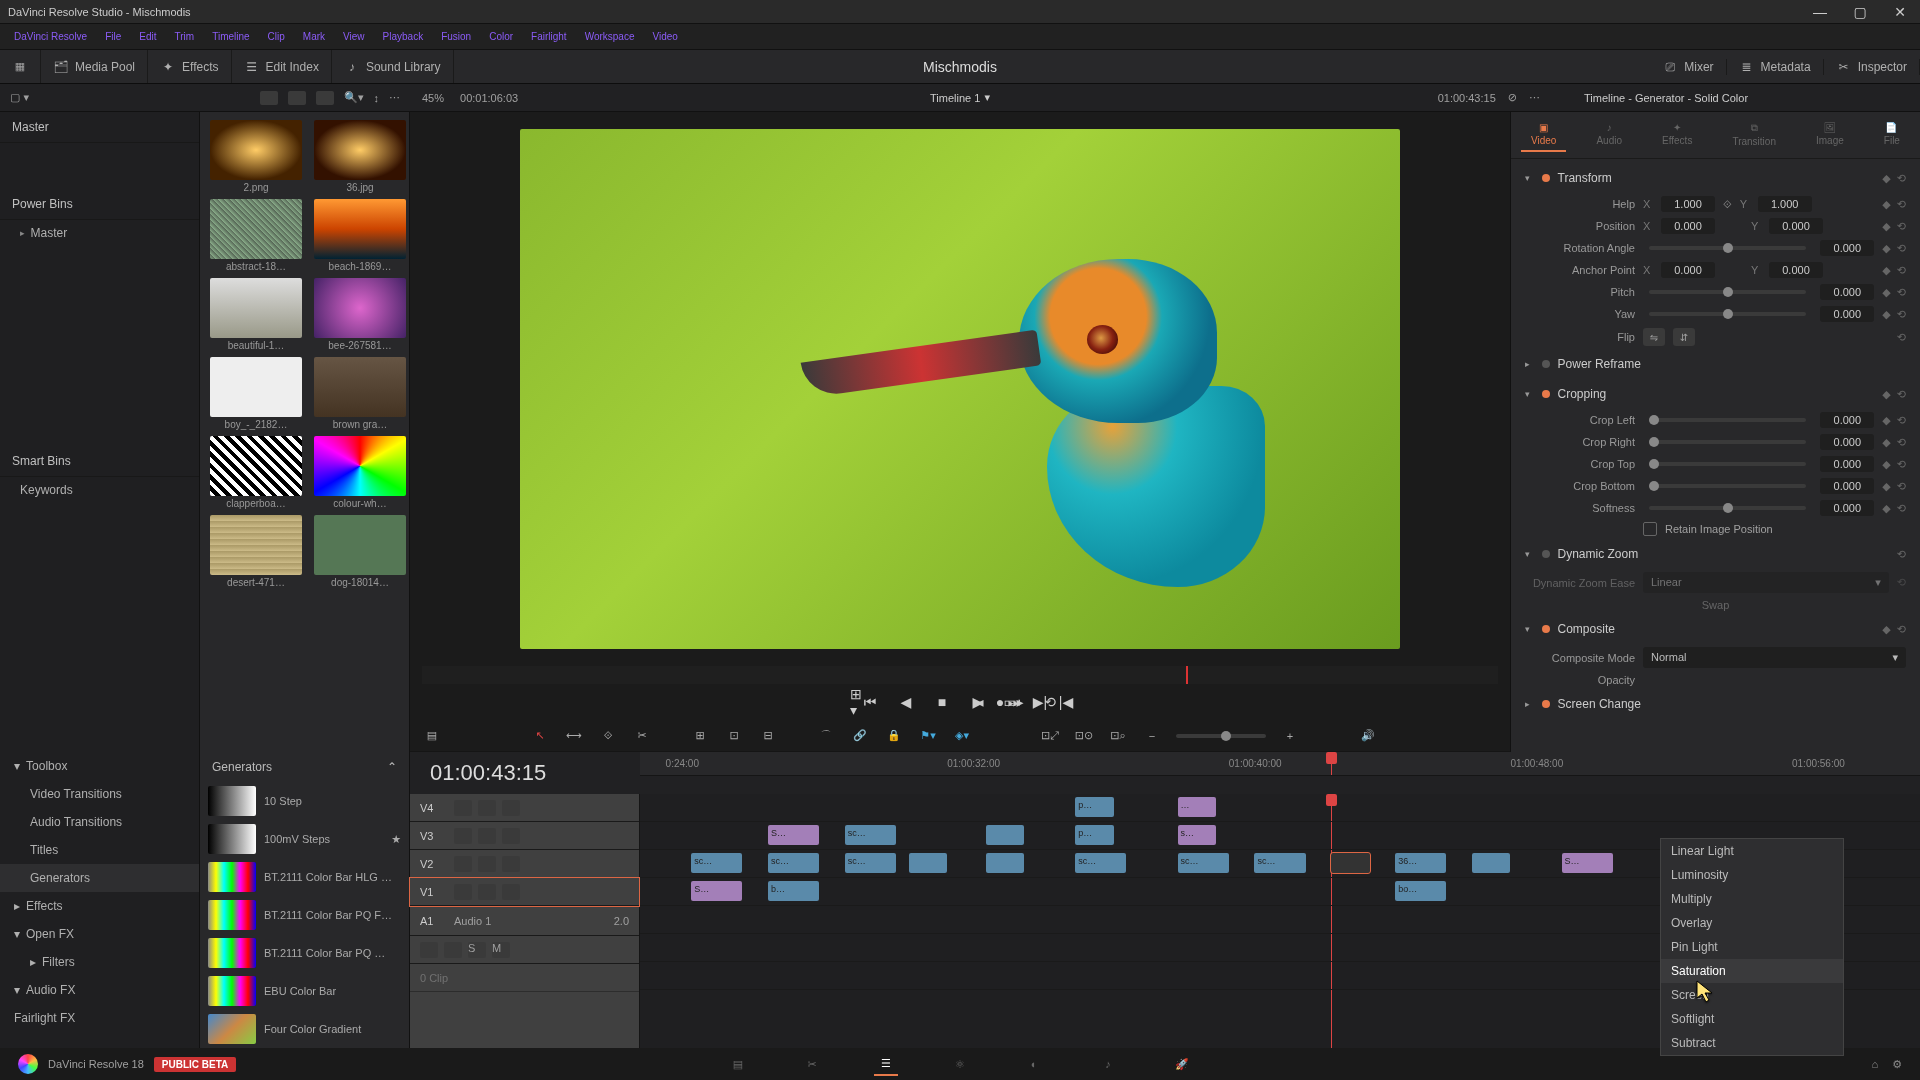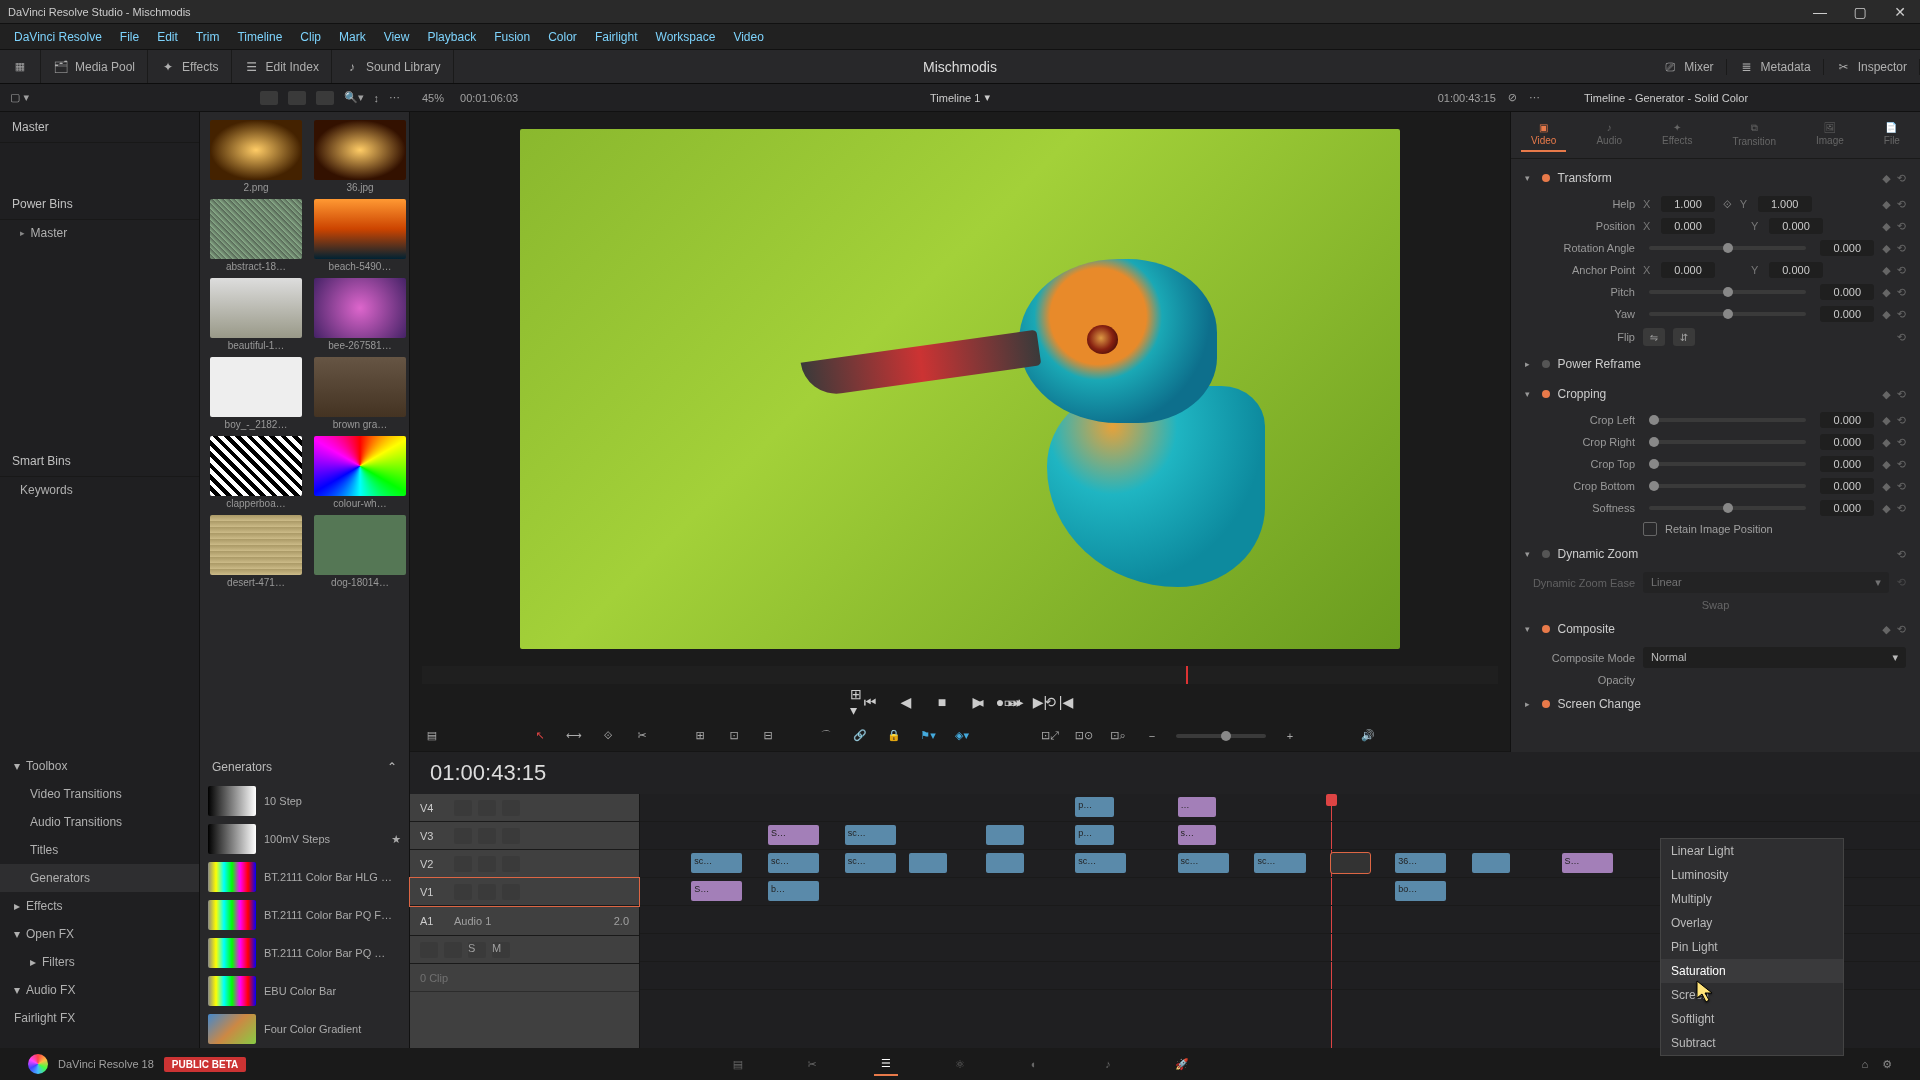--- a/index.html
+++ b/index.html
@@ -6,21 +6,21 @@
 body { background: #1b1b1b; color: #a0a0a0; font-size: 11px; overflow: hidden; width: 1920px; height: 1080px; position: relative; }
 
 
 .titlebar { height: 24px; background: #2a2a2a; display: flex; align-items: center; padding: 0 8px; border-bottom: 1px solid #111; }
 .titlebar .title { font-size: 11px; color: #ccc; }
 .win-controls { position: absolute; right: 0; top: 0; display: flex; gap: 0; }
 .win-btn { width: 40px; height: 24px; display: flex; align-items: center; justify-content: center; color: #ccc; font-size: 14px; }
 
 
 .menubar { height: 26px; background: #212121; display: flex; align-items: center; padding: 0 6px; gap: 2px; border-bottom: 1px solid #111; }
-.menu-item { padding: 3px 8px; color: #7dd3fc; font-size: 12px; cursor: pointer; }
+.menu-item { padding: 3px 8px; color: #8b5cf6; font-size: 10px; cursor: pointer; }
 
 
 .toolbar { height: 34px; background: #28282a; display: flex; align-items: center; border-bottom: 1px solid #0d0d0d; position: relative; }
 .tb-group { display: flex; align-items: center; gap: 8px; padding: 0 12px; height: 100%; border-right: 1px solid #1a1a1a; }
 .tb-btn { display: flex; align-items: center; gap: 6px; color: #b0b0b0; cursor: pointer; font-size: 12px; }
 .tb-icon { width: 16px; height: 16px; display: inline-flex; align-items: center; justify-content: center; }
 .tb-center { position: absolute; left: 50%; transform: translateX(-50%); color: #ddd; font-size: 14px; font-weight: 500; }
 .tb-right { margin-left: auto; display: flex; gap: 0; }
 
 
@@ -118,21 +118,21 @@
 .clip.blue { background: #5a8aaa; }
 .clip.purple { background: #a37fb8; }
 .clip.sel { outline: 1px solid #d64; background: #333; }
 
 
 .dropdown-menu { position: absolute; right: 76px; top: 838px; width: 184px; background: #2e2e30; border: 1px solid #444; z-index: 100; font-size: 12px; }
 .dd-item { padding: 5px 10px; color: #bbb; }
 .dd-item.hover { background: #3a3a3c; color: #fff; }
 
 
-.pagebar { position: absolute; bottom: 0; left: 0; right: 0; height: 32px; background: #1a1a1a; display: flex; align-items: center; padding: 0 28px; gap: 24px; }
+.pagebar { position: absolute; bottom: 0; left: 0; right: 0; height: 32px; background: #1a1a1a; display: flex; align-items: center; padding: 0 18px; gap: 24px; }
 .pagebar-left { display: flex; align-items: center; gap: 10px; }
 .beta-badge { background: #c33; color: #fff; padding: 2px 8px; font-size: 10px; border-radius: 2px; font-weight: 600; }
 .pagebar-center { position: absolute; left: 50%; transform: translateX(-50%); display: flex; gap: 50px; }
 .page-icon { width: 24px; height: 24px; display: flex; align-items: center; justify-content: center; color: #666; }
 .page-icon.active { color: #fff; border-bottom: 2px solid #e87a4a; }
 .pagebar-right { margin-left: auto; display: flex; gap: 14px; color: #888; }
 
 
 .cursor-arrow { position: absolute; width: 20px; height: 24px; z-index: 200; pointer-events: none; }
 .cursor-arrow svg { filter: drop-shadow(0 1px 1px rgba(0,0,0,.6)); }
@@ -269,21 +269,21 @@
         <div class="mp-item">
           <div class="mp-thumb" style="background: radial-gradient(rgb(255, 204, 102), rgb(51, 17, 0) 70%);"></div>
           <div class="mp-label">36.jpg</div>
         </div>
         <div class="mp-item">
           <div class="mp-thumb" style="background: repeating-linear-gradient(45deg, rgb(136, 170, 136), rgb(85, 102, 85) 4px);"></div>
           <div class="mp-label">abstract-18…</div>
         </div>
         <div class="mp-item">
           <div class="mp-thumb" style="background: linear-gradient(rgb(255, 153, 51), rgb(204, 68, 0), rgb(0, 34, 51));"></div>
-          <div class="mp-label">beach-5490…</div>
+          <div class="mp-label">beach-1869…</div>
         </div>
         <div class="mp-item">
           <div class="mp-thumb" style="background: linear-gradient(rgb(221, 221, 221), rgb(153, 153, 136));"></div>
           <div class="mp-label">beautiful-1…</div>
         </div>
         <div class="mp-item">
           <div class="mp-thumb" style="background: radial-gradient(circle, rgb(221, 102, 204), rgb(68, 34, 102));"></div>
           <div class="mp-label">bee-267581…</div>
         </div>
         <div class="mp-item">
@@ -686,20 +686,28 @@
           <div class="gen-thumb" style="background: linear-gradient(135deg, rgb(68, 136, 204), rgb(204, 136, 68), rgb(136, 204, 68));"></div>
           <span>Four Color Gradient</span>
         </div>
         <div class="gen-item"></div>
       </div>
   </div>
 
   <div class="timeline">
     <div style="display:flex">
       <div class="tl-time-big">01:00:43:15</div>
+      <div class="tl-ruler" id="tl-ruler" style="flex:1">
+        <div class="tl-playhead"></div>
+      <span class="tick" style="left: 2%;">0:24:00</span>
+          <span class="tick" style="left: 24%;">01:00:32:00</span>
+          <span class="tick" style="left: 46%;">01:00:40:00</span>
+          <span class="tick" style="left: 68%;">01:00:48:00</span>
+          <span class="tick" style="left: 90%;">01:00:56:00</span>
+        </div>
     </div>
     <div class="tl-body">
       <div class="tl-trackheaders" id="tl-th">
           <div class="tl-th">
             <span class="tname">V4</span>
             <span class="ticon"></span>
             <span class="ticon"></span>
             <span class="ticon"></span>
           </div>
           <div class="tl-th">

